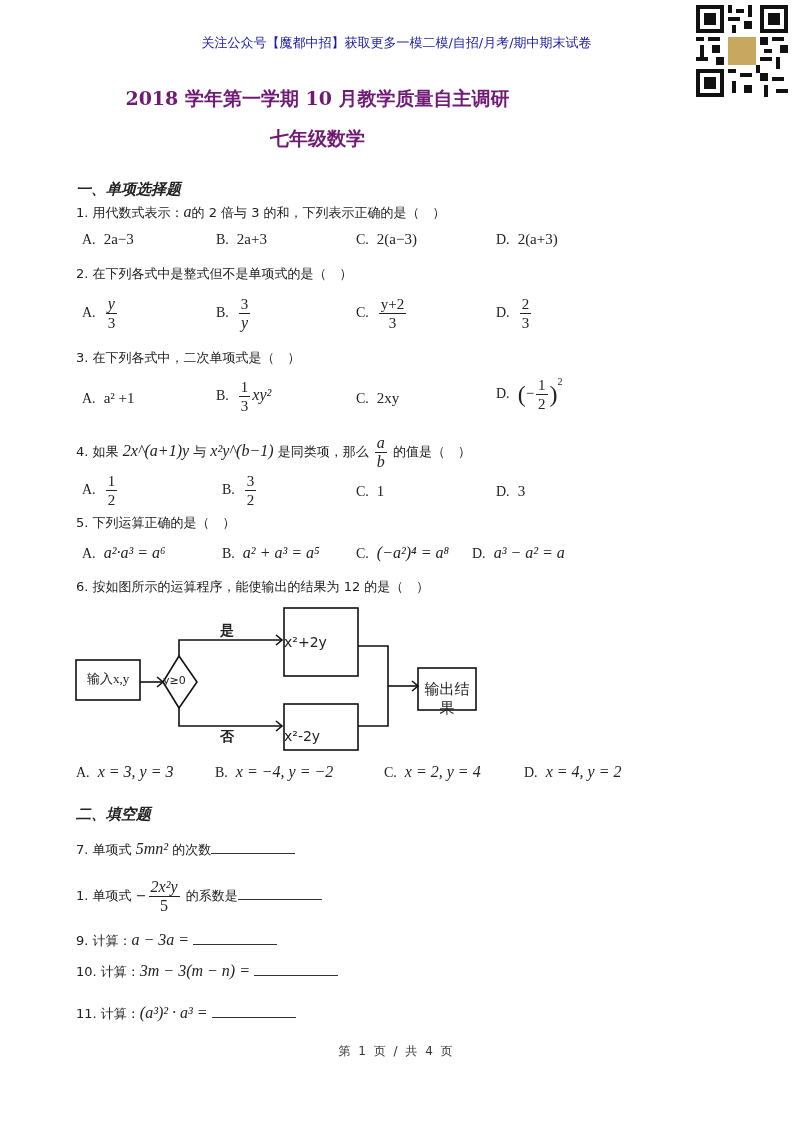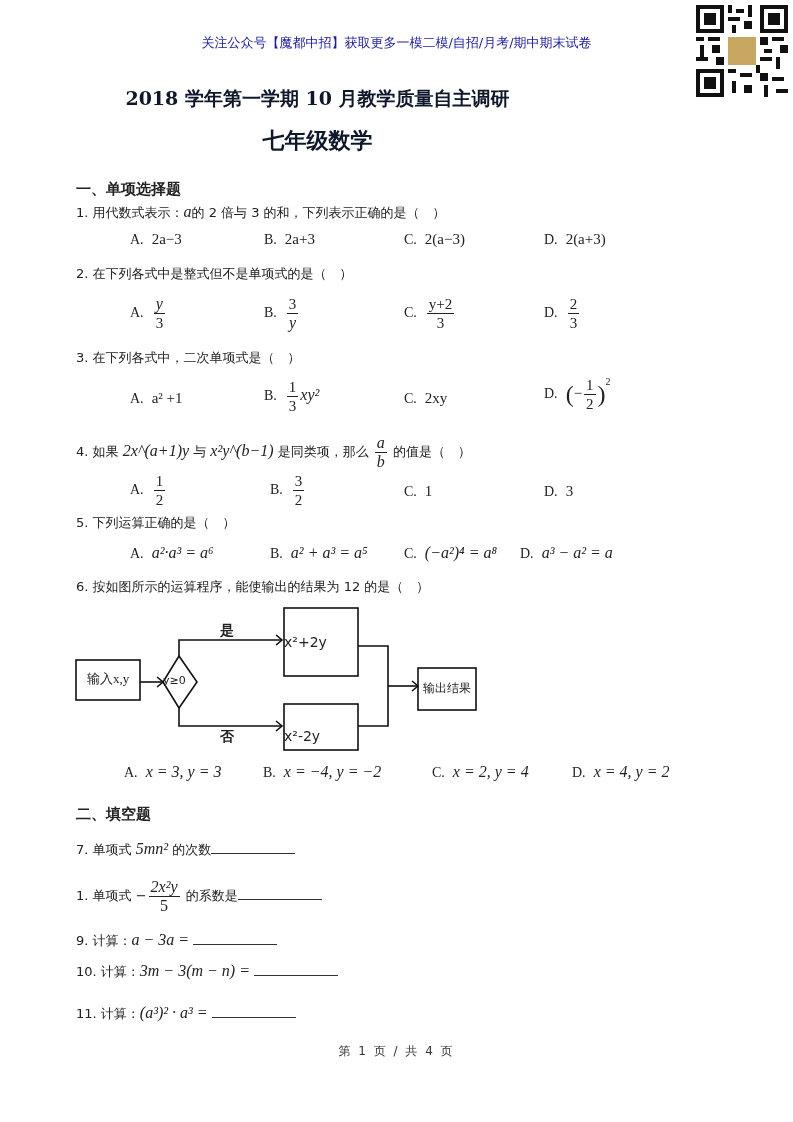--- a/index.html
+++ b/index.html
@@ -2,28 +2,28 @@
 <html><head>
 <meta charset="utf-8">
 <style>
   html, body { margin: 0; padding: 0; background: #ffffff; }
   body { width: 793px; height: 1122px; position: relative; overflow: hidden;
          font-family: "DejaVu Serif", "Liberation Serif", serif; color: #222; }
   .abs { position: absolute; }
   .banner { left: 0; width: 793px; top: 34px; text-align: center; color: #1a1aa8;
             font-family: "DejaVu Sans", sans-serif; font-size: 13px; }
   .qr { left: 696px; top: 5px; width: 92px; height: 92px; }
-  .title { left: 0; width: 635px; text-align: center; font-weight: bold; color: #0f172a; }
+  .title { left: 0; width: 635px; text-align: center; font-weight: bold; color: #701a75; }
   .t1 { top: 86px; font-size: 19px; }
-  .t2 { top: 126px; font-size: 22px; }
-  .section { left: 76px; font-weight: bold; font-size: 15px; font-family: "DejaVu Sans", sans-serif; }
+  .t2 { top: 126px; font-size: 19px; }
+  .section { left: 76px; font-weight: bold; font-size: 15px; font-family: "DejaVu Sans", sans-serif; font-style: italic; }
   .q { left: 76px; font-size: 13px; font-family: "DejaVu Sans", sans-serif; }
   .m { font-family: "Liberation Serif", serif; font-style: italic; font-size: 16px; }
   .mn { font-family: "Liberation Serif", serif; font-size: 16px; }
-  .opt { font-size: 15px; font-family: "Liberation Serif", serif; margin-left: 48px; }
+  .opt { font-size: 15px; font-family: "Liberation Serif", serif; }
   .lbl { font-family: "Liberation Serif", serif; font-size: 14px; margin-right: 8px; }
   .frac { display: inline-flex; flex-direction: column; align-items: center; vertical-align: middle; margin: 0 2px; }
   .frac .n { border-bottom: 1px solid #222; padding: 0 2px; line-height: 18px; }
   .frac .d { line-height: 18px; padding: 0 2px; }
   sup { font-size: 10px; }
   .blank { display: inline-block; border-bottom: 1px solid #333; width: 84px; height: 12px; vertical-align: baseline; }
   .footer { left: 0; width: 793px; top: 1043px; text-align: center; font-size: 12px;
             font-family: "DejaVu Sans", sans-serif; color: #333; letter-spacing: 2px; }
   .diagram { left: 72px; top: 604px; width: 410px; height: 148px; }
   .big-paren { font-size: 24px; font-family: "Liberation Serif", serif; vertical-align: middle; }
@@ -162,21 +162,21 @@
         <polyline points="340,77 346,82 340,87"></polyline>
       <rect x="346" y="64" width="58" height="42"></rect>
     </g>
   </svg>
   <div class="abs" style="left:4px;top:66px;width:64px;text-align:center;font-size:13px;font-family:Liberation Serif, serif">输入x,y</div>
   <div class="abs" style="left:91px;top:70px;width:34px;text-align:left;font-size:11px;font-family:'DejaVu Sans',sans-serif">y≥0</div>
   <div class="abs" style="left:148px;top:18px;font-size:14px;font-family:'DejaVu Sans',sans-serif;font-weight:bold">是</div>
   <div class="abs" style="left:148px;top:124px;font-size:14px;font-family:'DejaVu Sans',sans-serif;font-weight:bold">否</div>
   <div class="abs" style="left:212px;top:30px;width:74px;text-align:left;font-size:14px;font-family:'DejaVu Sans',sans-serif">x²+2y</div>
   <div class="abs" style="left:212px;top:124px;width:74px;text-align:left;font-size:14px;font-family:'DejaVu Sans',sans-serif">x²-2y</div>
-  <div class="abs" style="left:346px;top:76px;width:58px;text-align:center;font-size:12px;font-family:'DejaVu Sans',sans-serif">输出结果</div>
+  <div class="abs" style="left:346px;top:76px;width:58px;text-align:center;font-size:15px;font-family:'DejaVu Sans',sans-serif">输出结果</div>
 </div>
 
 <div class="abs opt" style="top:763px;left:76px"><span class="lbl">A.</span><span class="m">x = 3, y = 3</span></div>
 <div class="abs opt" style="top:763px;left:215px"><span class="lbl">B.</span><span class="m">x = −4, y = −2</span></div>
 <div class="abs opt" style="top:763px;left:384px"><span class="lbl">C.</span><span class="m">x = 2, y = 4</span></div>
 <div class="abs opt" style="top:763px;left:524px"><span class="lbl">D.</span><span class="m">x = 4, y = 2</span></div>
 
 <div class="abs section" style="top:805px">二、填空题</div>
 
 <div class="abs q" style="top:840px">

